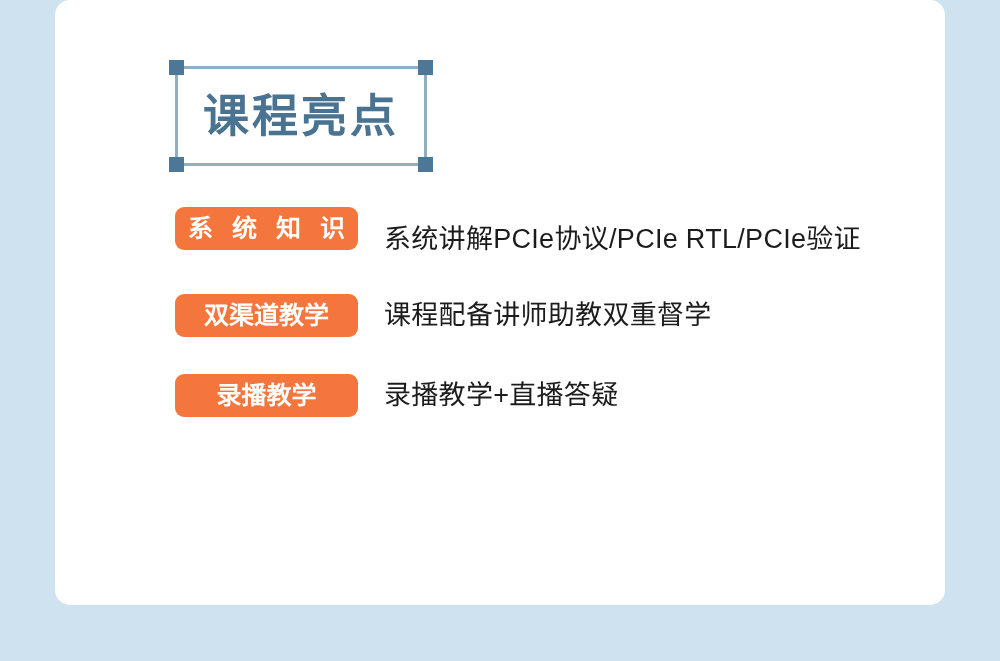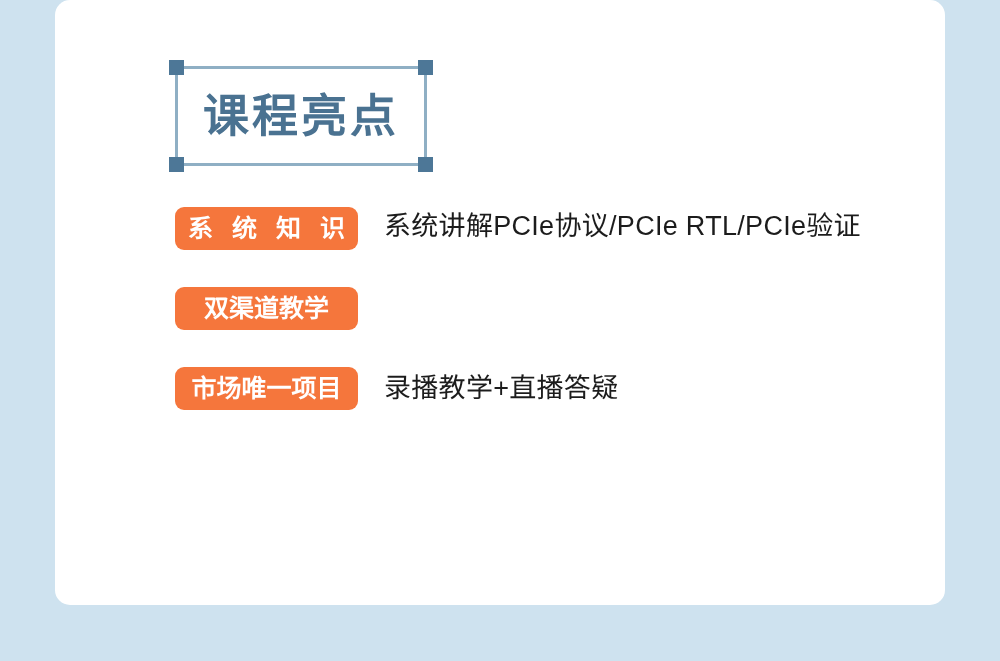--- a/index.html
+++ b/index.html
@@ -122,21 +122,21 @@
     line-height: 1.35;
     letter-spacing: 0.3px;
   }
 
   
   #row-0 { margin-top: 7px; }
   #row-1 { margin-top: 37px; }
   #row-2 { margin-top: 37px; }
   #row-3 { margin-top: 32px; }
 
-  #row-0 .feature-desc { margin-top: 1px; }
+  #row-0 .feature-desc { margin-top: 14px; }
   #row-1 .feature-desc { margin-top: 3px; }
   #row-2 .feature-desc { margin-top: 3px; }
   #row-3 .feature-desc { margin-top: -6px; }
 </style>
 </head>
 <body>
 
 <div id="poster">
 
   <div id="card">
@@ -155,24 +155,25 @@
 
     <div id="features">
 
       <div class="feature-row" id="row-0">
         <div class="badge spaced">系 统 知 识</div>
         <div class="feature-desc">系统讲解PCIe协议/PCIe RTL/PCIe验证</div>
       </div>
 
       <div class="feature-row" id="row-1">
         <div class="badge">双渠道教学</div>
+        <div class="feature-desc">课程配备讲师助教双重督学</div>
       </div>
 
       <div class="feature-row" id="row-2">
-        <div class="badge">市场唯一项目</div>
+        <div class="badge">录播教学</div>
         <div class="feature-desc">录播教学+直播答疑</div>
       </div>
 
 
     </div>
 
   </div>
 </div>
 
 </body></html>

